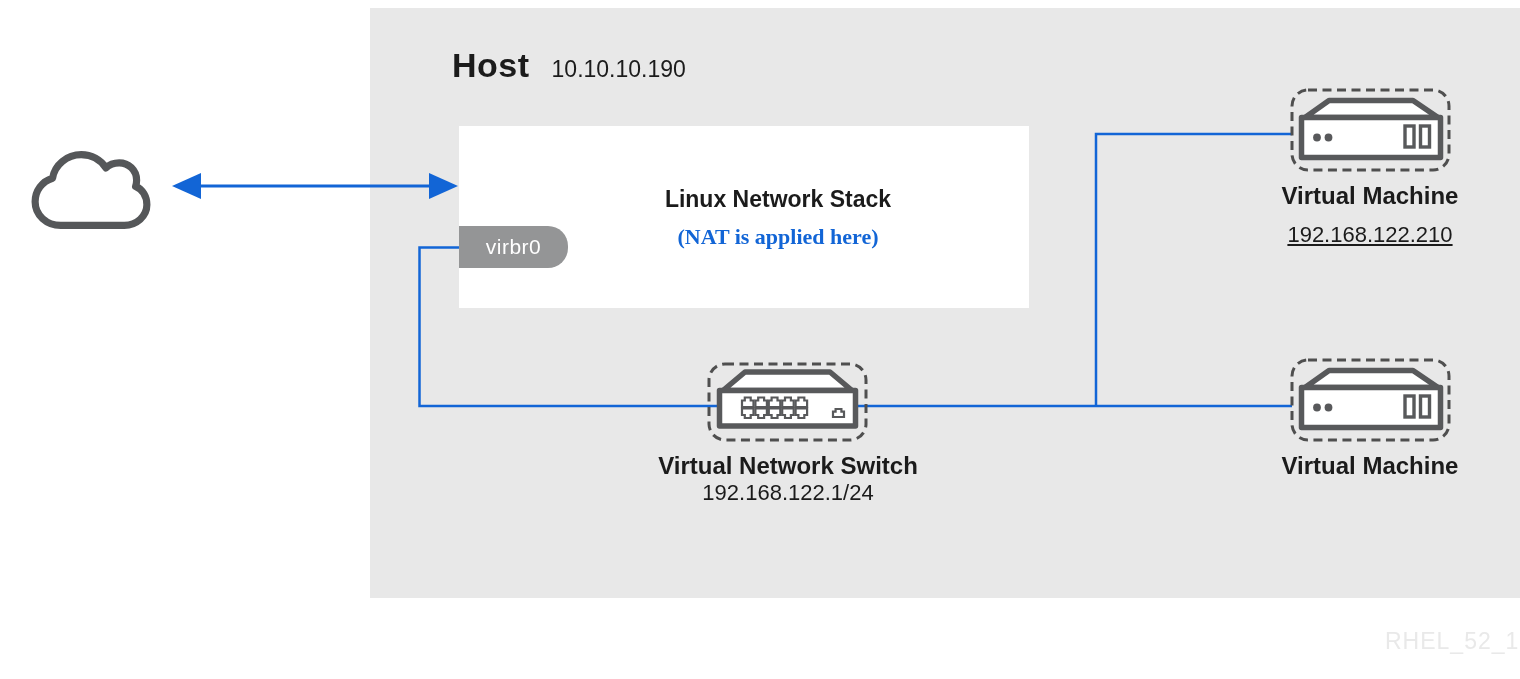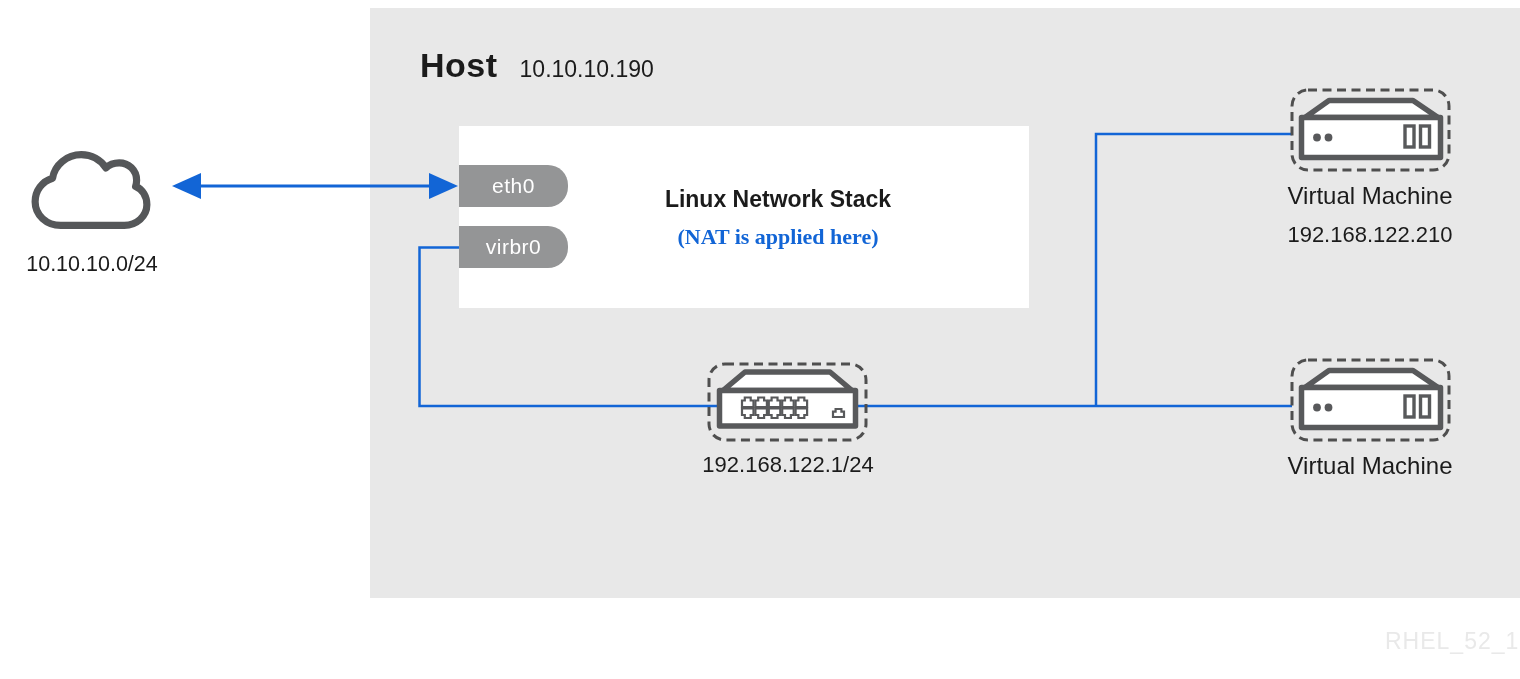--- a/index.html
+++ b/index.html
@@ -13,21 +13,21 @@
 
   
   .host-panel{
     position:absolute;left:370px;top:8px;width:1150px;height:590px;
     background:#e8e8e8;z-index:0;
   }
   .host-header{
     position:absolute;left:420px;top:46px;z-index:3;
     display:flex;align-items:baseline;gap:22px;
   }
-  .host-title{font-size:34px;font-weight:800;letter-spacing:.5px;color:#1b1b1b;}
+  .host-title{font-size:34px;font-weight:800;letter-spacing:.5px;color:#1b1b1b;margin-left:32px;}
   .host-ip{font-size:23px;font-weight:400;color:#1b1b1b;}
 
   .stack-box{
     position:absolute;left:459px;top:126px;width:570px;height:182px;
     background:#ffffff;z-index:1;
   }
   .stack-text{
     position:absolute;left:542px;top:186px;width:472px;z-index:3;
     text-align:center;
   }
@@ -50,27 +50,27 @@
   .cloud-label{font-size:24px;font-weight:500;color:#1b1b1b;}
   .cloud-subnet{margin-top:11px;font-size:21.5px;color:#1b1b1b;}
 
   .node-icon{position:absolute;z-index:3;}
   .switch-icon{left:707px;top:362px;}
   .vm1-icon{left:1290px;top:88px;}
   .vm2-icon{left:1290px;top:358px;}
 
   .node-caption{position:absolute;z-index:3;text-align:center;}
   .switch-caption{left:618px;top:452px;width:340px;}
-  .node-label{font-size:24px;font-weight:400;line-height:28px;color:#1b1b1b;}
+  .node-label{font-size:24px;font-weight:700;line-height:28px;color:#1b1b1b;}
   .blue{color:#1265d6;}
   .node-ip{font-size:22px;color:#1b1b1b;}
   .switch-ip{}
   .vm1-caption{left:1270px;top:182px;width:200px;}
   .vm2-caption{left:1270px;top:452px;width:200px;}
-  .vm-ip{margin-top:12px;}
+  .vm-ip{margin-top:12px;text-decoration:underline;}
 
   .watermark{
     position:absolute;left:1385px;top:628px;width:133px;z-index:3;
     text-align:right;font-size:23px;font-weight:500;letter-spacing:1px;
     color:#e9e9e9;
   }
 </style>
 </head>
 <body>
 
@@ -90,23 +90,20 @@
 
     <polyline points="1096,406 1096,134 1292,134" fill="none" stroke="#1265d6" stroke-width="2.5"></polyline>
   </svg>
 
   <div class="stack-box"></div>
   <div class="stack-text">
     <div class="stack-title">Linux Network Stack</div>
     <div class="stack-subtitle">(NAT is applied here)</div>
   </div>
 
-  <div class="iface-tab tab-eth0">
-    <span>eth0</span>
-  </div>
   <div class="iface-tab tab-virbr0">
     <span>virbr0</span>
   </div>
 
   <div class="host-header">
     <span class="host-title">Host</span>
     <span class="host-ip">10.10.10.190</span>
   </div>
 
   <div class="cloud-wrap">
@@ -118,21 +115,20 @@
                C 24,13.5 36,3.5 50,3.5
                C 60,3.5 69,8.5 74,16.5
                C 77,13.5 82,11.5 87,11.5
                C 96,11.5 104,18.5 104,28.5
                C 104,30.5 103.5,33 103,34.5
                C 110,37.5 114,44.5 114,52.5
                C 114,63.5 104,72.5 92,72.5 Z" fill="none" stroke="#555759" stroke-width="7" stroke-linejoin="round"></path>
     </svg>
   </div>
   <div class="cloud-caption">
-    <div class="cloud-subnet">10.10.10.0/24</div>
   </div>
 
   <svg class="node-icon switch-icon" width="161" height="80" viewBox="0 0 161 80">
     <rect x="2" y="2" width="157" height="76" rx="16" fill="none" stroke="#4f4f4f" stroke-width="3" stroke-dasharray="9 5.5"></rect>
     <polygon points="16,28.5 38,10 123,10 145,28.5" fill="#ffffff" stroke="#58595b" stroke-width="5.5" stroke-linejoin="round"></polygon>
     <rect x="12.5" y="28.5" width="136" height="35.5" fill="#ffffff" stroke="#58595b" stroke-width="5.5" stroke-linejoin="round"></rect>
 
     <g fill="#ffffff" stroke="#58595b" stroke-width="2.2">
       <path transform="translate(35,35.5)" d="M0,9.5 V3 h2.8 V0 h5.9 V3 h2.8 V9.5 Z"></path>
       <path transform="translate(48.4,35.5)" d="M0,9.5 V3 h2.8 V0 h5.9 V3 h2.8 V9.5 Z"></path>
@@ -143,20 +139,21 @@
       <path transform="translate(35,46.5)" d="M0,0 V6.5 h2.8 V9.5 h5.9 V6.5 h2.8 V0 Z"></path>
       <path transform="translate(48.4,46.5)" d="M0,0 V6.5 h2.8 V9.5 h5.9 V6.5 h2.8 V0 Z"></path>
       <path transform="translate(61.8,46.5)" d="M0,0 V6.5 h2.8 V9.5 h5.9 V6.5 h2.8 V0 Z"></path>
       <path transform="translate(75.2,46.5)" d="M0,0 V6.5 h2.8 V9.5 h5.9 V6.5 h2.8 V0 Z"></path>
       <path transform="translate(88.6,46.5)" d="M0,0 V6.5 h2.8 V9.5 h5.9 V6.5 h2.8 V0 Z"></path>
 
       <path transform="translate(126,47)" d="M0,8 V2.6 h2.6 V0 h5.8 V2.6 h2.6 V8 Z"></path>
     </g>
   </svg>
   <div class="node-caption switch-caption">
+    <div class="node-label">Virtual Network Switch</div>
     <div class="node-ip switch-ip">192.168.122.1/24</div>
   </div>
 
   <svg class="node-icon vm1-icon" width="161" height="85" viewBox="0 0 161 85">
     <rect x="2" y="2" width="157" height="80" rx="16" fill="none" stroke="#4f4f4f" stroke-width="3" stroke-dasharray="9 5.5"></rect>
     <polygon points="15,29.5 39,12.5 123,12.5 148,29.5" fill="#ffffff" stroke="#58595b" stroke-width="5.5" stroke-linejoin="round"></polygon>
     <rect x="11.5" y="29.5" width="139" height="40" fill="#ffffff" stroke="#58595b" stroke-width="5.5" stroke-linejoin="round"></rect>
     <circle cx="27" cy="49.5" r="3.9" fill="#58595b"></circle>
     <circle cx="38.5" cy="49.5" r="3.9" fill="#58595b"></circle>
     <rect x="115" y="38" width="9" height="21" fill="#ffffff" stroke="#58595b" stroke-width="3.4"></rect>

